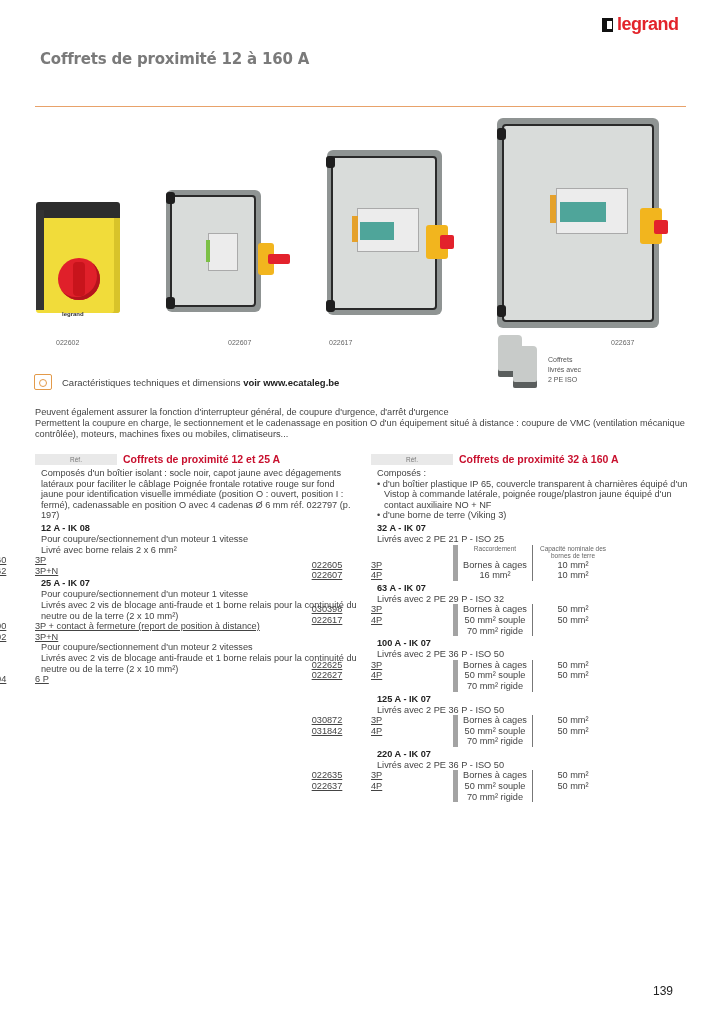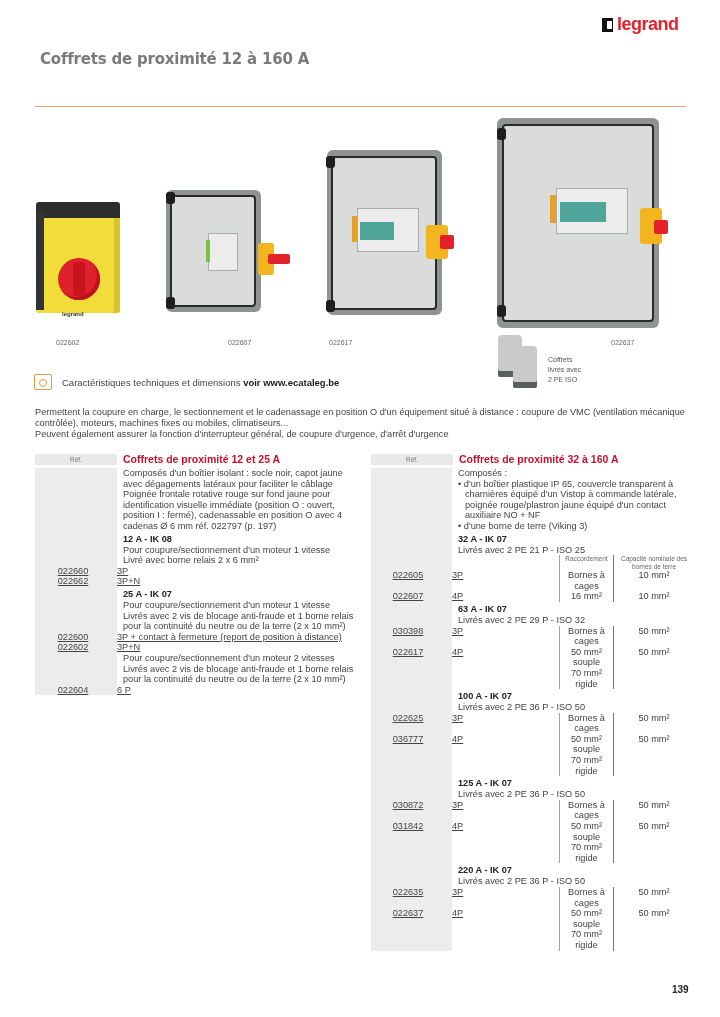--- a/index.html
+++ b/index.html
@@ -42,35 +42,35 @@
 
   .intro { position: absolute; left: 35px; top: 407px; width: 660px; font-size: 9.2px; line-height: 11px; color: #444; }
 
   
   .col { position: absolute; top: 452px; }
   .col-left { left: 35px; width: 323px; }
   .col-right { left: 371px; width: 323px; }
   .hdr { display: flex; height: 13px; align-items: flex-end; }
   .hdr-ref { width: 82px; height: 11px; background: #e9e9e9; font-size: 6.5px; color: #777; text-align: center; line-height: 11px; }
   .hdr-title { padding-left: 6px; font-size: 10.5px; font-weight: bold; color: #c8102e; }
-  .body { display: flex; margin-top: 3px; }
+  .body { display: flex; margin-top: 3px; flex-direction: column; }
   .refcol { width: 82px; background: #ececec; }
   .desc { flex: 1; padding-left: 6px; }
   .row { display: flex; font-size: 9.2px; line-height: 10.6px; color: #444; text-decoration: underline; }
   .row .r { width: 82px; text-align: center; flex: none; margin-left: -88px; padding-right: 6px; }
   .sub { font-weight: bold; color: #222; font-size: 9.2px; line-height: 11px; margin-top: 2px; }
   .p { font-size: 9.2px; line-height: 10.6px; color: #444; }
   .bullet { padding-left: 7px; text-indent: -7px; }
 
   .ttbl { display: grid; grid-template-columns: 76px 80px 80px; font-size: 9.2px; line-height: 10.6px; color: #444; }
   .ttbl .c2, .ttbl .c3 { text-align: center; }
-  .ttbl .c2 { border-left: 1px solid #a3a3a3; border-right: 1px solid #777; margin-left: 25px; }
+  .ttbl .c2 { border-left: 5px solid #a3a3a3; border-right: 1px solid #777; }
   .th { font-size: 6.5px !important; line-height: 7.5px !important; color: #666; }
 
-  .page-num { position: absolute; left: 672px; top: 984px; font-size: 10px; font-weight: bold; color: #222; }
+  .page-num { position: absolute; left: 653px; top: 984px; font-size: 12px; font-weight: normal; color: #222; }
 </style>
 </head>
 <body>
 
 <div class="logo">
   <span class="logo-mark"></span>
   <span class="logo-text">legrand</span>
 </div>
 
 <div class="page-title">Coffrets de proximité 12 à 160 A</div>
@@ -133,22 +133,22 @@
   <div>livrés avec</div>
   <div>2 PE ISO</div>
 </div>
 
 <div class="info-icon"></div>
 <div class="info-line">
   <span>Caractéristiques techniques et dimensions </span><b>voir www.ecataleg.be</b>
 </div>
 
 <div class="intro">
+  <div>Peuvent également assurer la fonction d'interrupteur général, de coupure d'urgence, d'arrêt d'urgence</div>
   <div>Permettent la coupure en charge, le sectionnement et le cadenassage en position O d'un équipement situé à distance : coupure de VMC (ventilation mécanique contrôlée), moteurs, machines fixes ou mobiles, climatiseurs...</div>
-  <div>Peuvent également assurer la fonction d'interrupteur général, de coupure d'urgence, d'arrêt d'urgence</div>
 </div>
 
 <div class="col col-left">
   <div class="hdr">
     <div class="hdr-ref">Réf.</div>
     <div class="hdr-title">Coffrets de proximité 12 et 25 A</div>
   </div>
   <div class="body">
     <div class="refcol"></div>
     <div class="desc">
@@ -242,21 +242,21 @@
       <div class="sub">100 A - IK 07</div>
       <div class="p">Livrés avec 2 PE 36 P - ISO 50</div>
       <div class="ttbl">
         <span class="row">
             <span class="r">022625</span>
             <span>3P</span>
           </span>
         <span class="c2">Bornes à cages</span>
         <span class="c3">50 mm²</span>
         <span class="row">
-            <span class="r">036777</span>
+            <span class="r">022627</span>
             <span>4P</span>
           </span>
         <span class="c2">50 mm² souple</span>
         <span class="c3">50 mm²</span>
         <span></span>
         <span class="c2">70 mm² rigide</span>
         <span class="c3"></span>
       </div>
 
       <div class="sub">125 A - IK 07</div>

